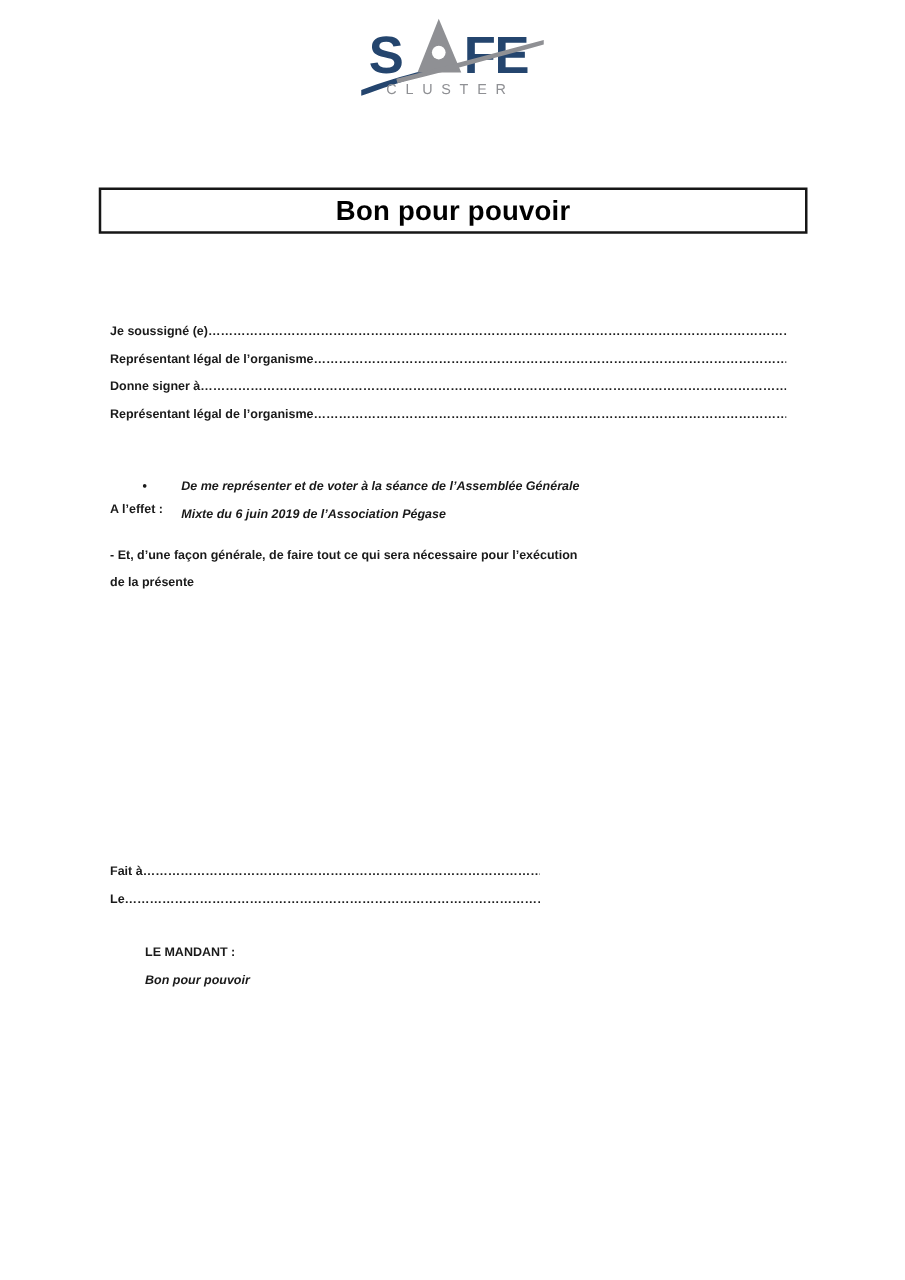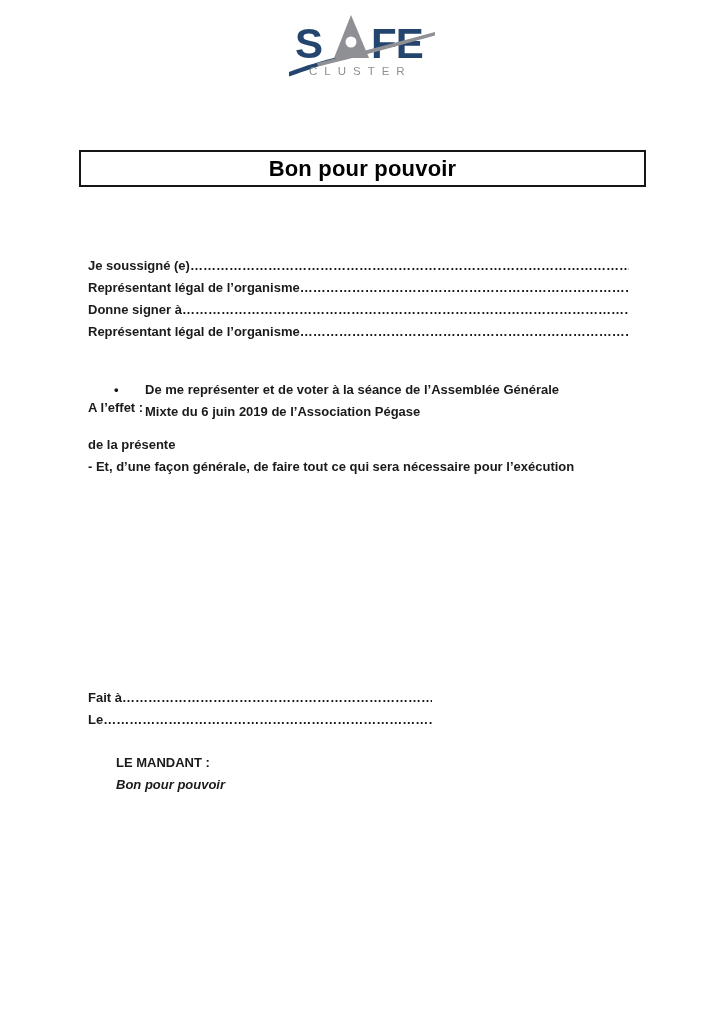--- a/index.html
+++ b/index.html
@@ -18,31 +18,31 @@
 
   
   .title-box{
     position:absolute;left:79px;top:150px;width:567px;height:37px;
     box-sizing:border-box;border:2px solid #161616;background:#fff;
     display:flex;align-items:center;justify-content:center;
   }
   .title-text{font-size:22px;font-weight:700;color:#000;letter-spacing:.2px;}
 
   
-  .bodytext{font-size:13px;font-weight:600;line-height:22px;color:#1a1a1a;}
+  .bodytext{font-size:10px;font-weight:600;line-height:22px;color:#1a1a1a;}
 
   .form-lines{position:absolute;left:88px;top:255px;width:541px;}
   .dotline{display:flex;}
   .dotline .lbl{white-space:nowrap;flex:0 0 auto;}
   .dotline .dots{flex:1 1 auto;overflow:hidden;white-space:nowrap;}
 
   .effect-heading{position:absolute;left:88px;top:357px;margin-top:40px;}
   .bullet-row{position:absolute;left:114px;top:379px;display:flex;}
   .bullet-glyph{width:31px;flex:0 0 auto;font-weight:700;}
-  .bullet-lines{font-weight:700;}
+  .bullet-lines{font-weight:700;font-style:italic;}
 
   .clauses{position:absolute;left:88px;top:434px;width:560px;}
 
   .place-date{position:absolute;left:88px;top:651px;width:344px;margin-top:36px;}
 
   .sig-block1{position:absolute;left:88px;top:752px;margin-left:28px;}
   .sig-block2{position:absolute;left:88px;top:814px;}
   .sig-mention{font-style:italic;font-weight:700;}
 </style>
 </head>
@@ -93,22 +93,22 @@
 
   <div class="bullet-row bodytext">
     <span class="bullet-glyph">•</span>
     <span class="bullet-lines">
       <div>De me représenter et de voter à la séance de l’Assemblée Générale</div>
       <div>Mixte du 6 juin 2019 de l’Association Pégase</div>
     </span>
   </div>
 
   <div class="clauses bodytext">
+    <div>- Et, d’une façon générale, de faire tout ce qui sera nécessaire pour l’exécution</div>
     <div>de la présente</div>
-    <div>- Et, d’une façon générale, de faire tout ce qui sera nécessaire pour l’exécution</div>
   </div>
 
   <div class="place-date bodytext">
     <div class="dotline">
       <span class="lbl">Fait à</span>
       <span class="dots">………………………………………………………………………………………………………………………………</span>
     </div>
     <div class="dotline">
       <span class="lbl">Le</span>
       <span class="dots">………………………………………………………………………………………………………………………………</span>

